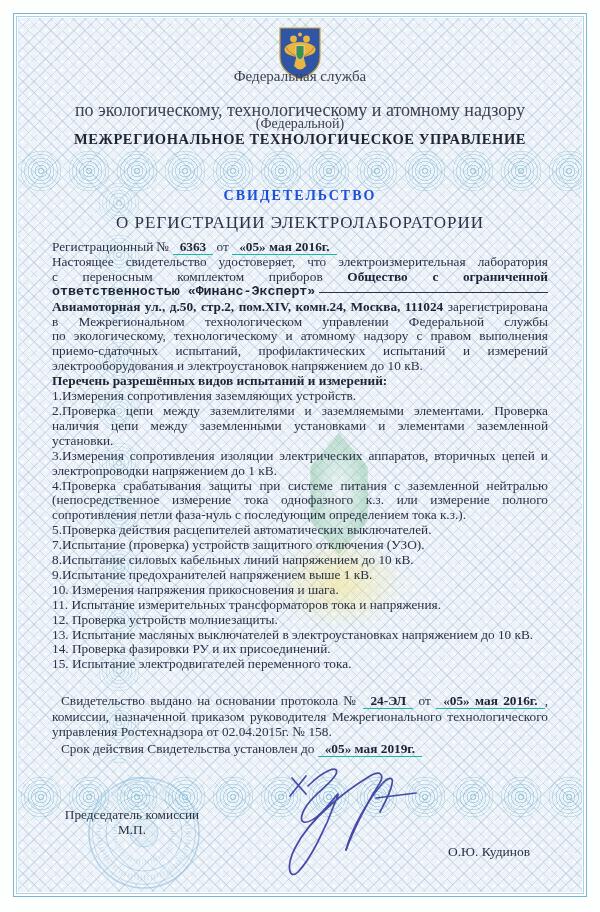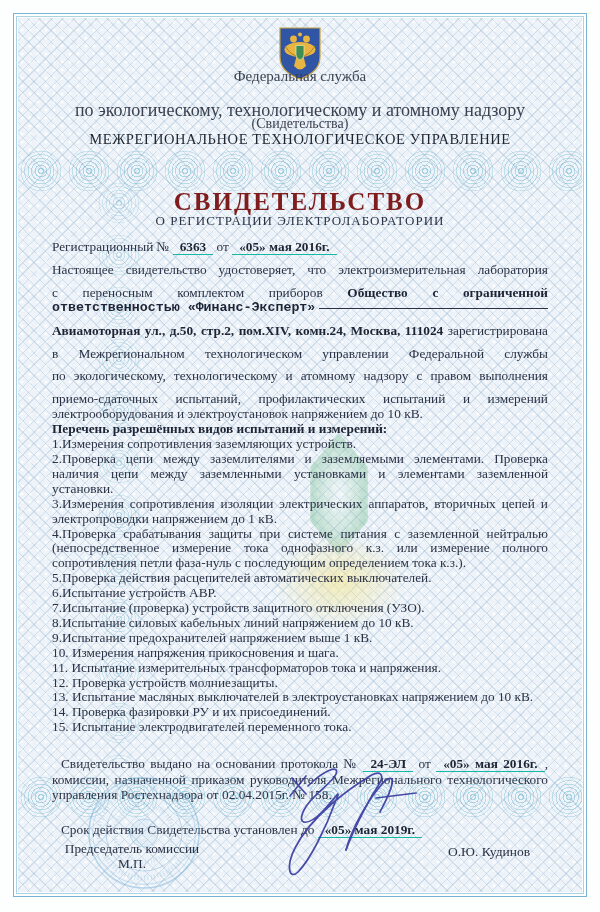--- a/index.html
+++ b/index.html
@@ -54,39 +54,39 @@
     content:"";position:absolute;left:8%;right:8%;top:104px;height:118px;
     background:radial-gradient(closest-side, rgba(243,229,143,.60), rgba(243,229,143,0) 78%);
     filter:blur(2px);
   }
   
   .emblem{position:absolute;left:277px;top:26px;width:46px;height:55px;}
   .hline{position:absolute;left:40px;right:40px;text-align:center;white-space:nowrap;}
   .h1{top:68px;font-size:15px;color:#3c4150;}
   .h2{top:100px;font-size:18px;color:#3c4150;}
   .h3{top:116px;font-size:14px;color:#3c4150;}
-  .h4{top:130.5px;font-size:14.5px;font-weight:normal;letter-spacing:.6px;color:#1f2530;}
-  .title{top:188px;font-size:25px;font-weight:bold;letter-spacing:2px;color:#7f1d1d;}
-  .subtitle{top:213px;font-size:13px;letter-spacing:1px;color:#2b3246;}
+  .h4{top:130.5px;font-size:14.5px;font-weight:bold;letter-spacing:.6px;color:#1f2530;}
+  .title{top:188px;font-size:14px;font-weight:bold;letter-spacing:2px;color:#1d4ed8;}
+  .subtitle{top:213px;font-size:17px;letter-spacing:1px;color:#2b3246;}
   
   .textblock{
     position:absolute;left:52px;width:496px;top:240px;
     font-size:13.3px;line-height:14.9px;
   }
-  .jline{text-align:justify;text-align-last:justify;margin-top:8px;}
+  .jline{text-align:justify;text-align-last:justify;}
   b,.b{font-weight:bold;color:#1d2435;}
   .u{border-bottom:1px solid #14b8a6;padding:0 7px;}
   .flexline{display:flex;align-items:baseline;font-family:Liberation Mono, monospace;}
   .fill-underline{flex:1;border-bottom:1px solid #2b3246;transform:translateY(-2px);margin-left:4px;}
   .list-heading{font-weight:bold;color:#1d2435;}
   .li{text-align:justify;}
   .para{margin-top:21px;text-indent:9px;text-align:justify;line-height:15.4px;}
-  .validity{margin-top:20px;text-indent:9px;line-height:15.4px;}
-  
-  .chairman{position:absolute;left:52px;top:841px;width:160px;text-align:center;font-size:13.3px;line-height:15px;}
+  .validity{margin-top:1px;text-indent:9px;line-height:15.4px;}
+  
+  .chairman{position:absolute;left:52px;top:807px;width:160px;text-align:center;font-size:13.3px;line-height:15px;}
   .sig-name{position:absolute;left:448px;top:800px;font-size:13.5px;margin-top:44px;}
   .stamp{position:absolute;left:84px;top:774px;width:120px;height:118px;filter:blur(.4px);}
   .signature{position:absolute;left:270px;top:758px;width:152px;height:124px;}
 </style>
 </head>
 <body>
 
 <div class="frame">
   <div class="frame-inner">
     <div class="lattice"></div>
@@ -103,21 +103,21 @@
   <circle cx="16.5" cy="13" r="3.4" fill="#e8b542"></circle>
   <circle cx="29.5" cy="13" r="3.4" fill="#e8b542"></circle>
   <ellipse cx="23" cy="23.5" rx="15.5" ry="7.5" fill="#e8b542"></ellipse>
   <path d="M23,17 L29,40 Q23,47 17,40 Z" fill="#e8b542"></path>
   <path d="M8,20 Q14,30 23,31 Q32,30 38,20" fill="none" stroke="#b07f23" stroke-width="1"></path>
   <path d="M19,19.5 h8 v9 q0,4.2 -4,5.5 q-4,-1.3 -4,-5.5 Z" fill="#3f8f55" stroke="#f0e6b0" stroke-width="0.7"></path>
 </svg>
 
 <div class="hline h1">Федеральная служба</div>
 <div class="hline h2">по экологическому, технологическому и атомному надзору</div>
-<div class="hline h3">(Свидетельства)</div>
+<div class="hline h3">(Федеральной)</div>
 <div class="hline h4">МЕЖРЕГИОНАЛЬНОЕ ТЕХНОЛОГИЧЕСКОЕ УПРАВЛЕНИЕ</div>
 
 <div class="hline title">СВИДЕТЕЛЬСТВО</div>
 <div class="hline subtitle">О РЕГИСТРАЦИИ ЭЛЕКТРОЛАБОРАТОРИИ</div>
 
 <div class="textblock">
   <div>
     <span>Регистрационный №</span>
     <span class="b u">6363</span>
     <span>от</span>
@@ -142,21 +142,20 @@
   <div class="jline">приемо-сдаточных испытаний, профилактических испытаний и измерений</div>
   <div>электрооборудования и электроустановок напряжением до 10 кВ.</div>
 
   <div class="list-heading">Перечень разрешённых видов испытаний и измерений:</div>
   <div>
       <div class="li">1.Измерения сопротивления заземляющих устройств.</div>
       <div class="li">2.Проверка цепи между заземлителями и заземляемыми элементами. Проверка наличия цепи между заземленными установками и элементами заземленной установки.</div>
       <div class="li">3.Измерения сопротивления изоляции электрических аппаратов, вторичных цепей и электропроводки напряжением до 1 кВ.</div>
       <div class="li">4.Проверка срабатывания защиты при системе питания с заземленной нейтралью (непосредственное измерение тока однофазного к.з. или измерение полного сопротивления петли фаза-нуль с последующим определением тока к.з.).</div>
       <div class="li">5.Проверка действия расцепителей автоматических выключателей.</div>
-      <div class="li">6.Испытание устройств АВР.</div>
       <div class="li">7.Испытание (проверка) устройств защитного отключения (УЗО).</div>
       <div class="li">8.Испытание силовых кабельных линий напряжением до 10 кВ.</div>
       <div class="li">9.Испытание предохранителей напряжением выше 1 кВ.</div>
       <div class="li">10. Измерения напряжения прикосновения и шага.</div>
       <div class="li">11. Испытание измерительных трансформаторов тока и напряжения.</div>
       <div class="li">12. Проверка устройств молниезащиты.</div>
       <div class="li">13. Испытание масляных выключателей в электроустановках напряжением до 10 кВ.</div>
       <div class="li">14. Проверка фазировки РУ и их присоединений.</div>
       <div class="li">15. Испытание электродвигателей переменного тока.</div>
     </div>

